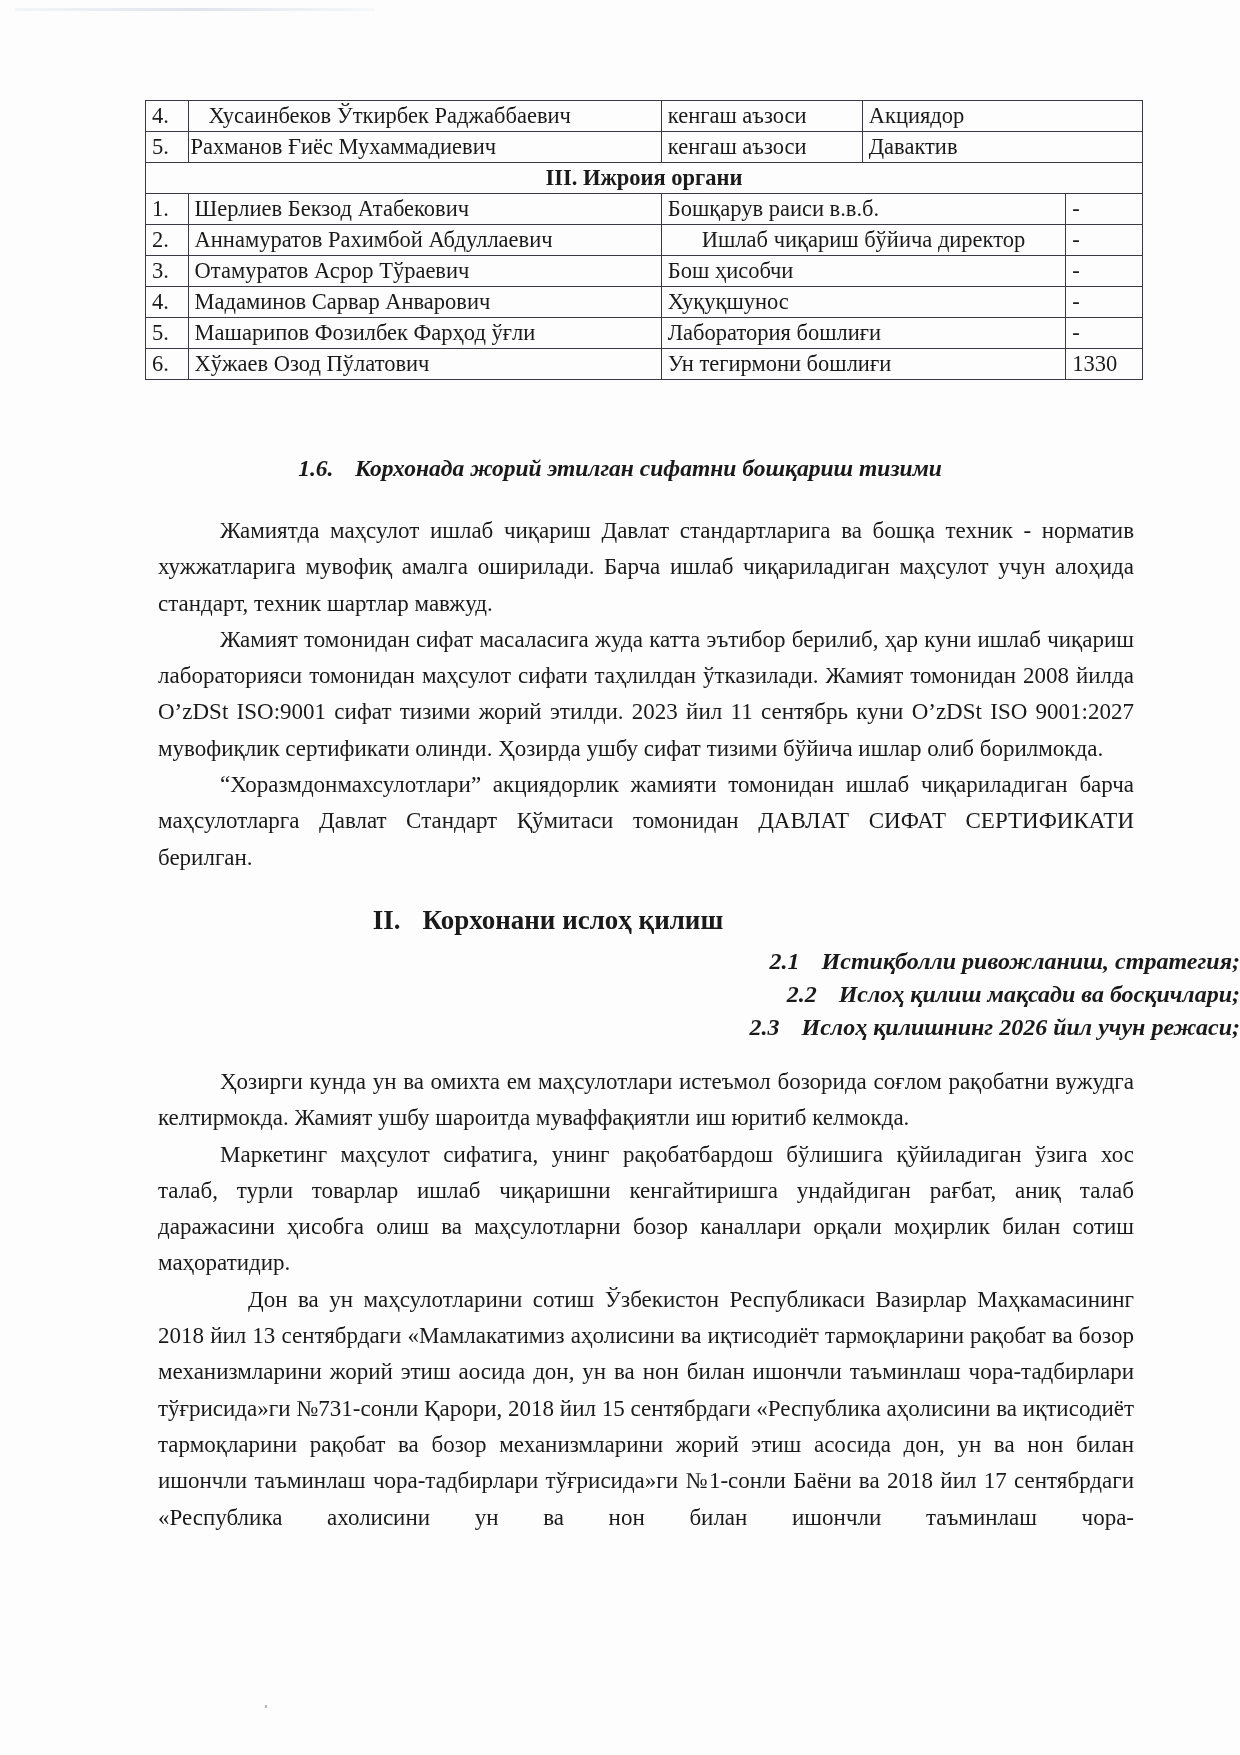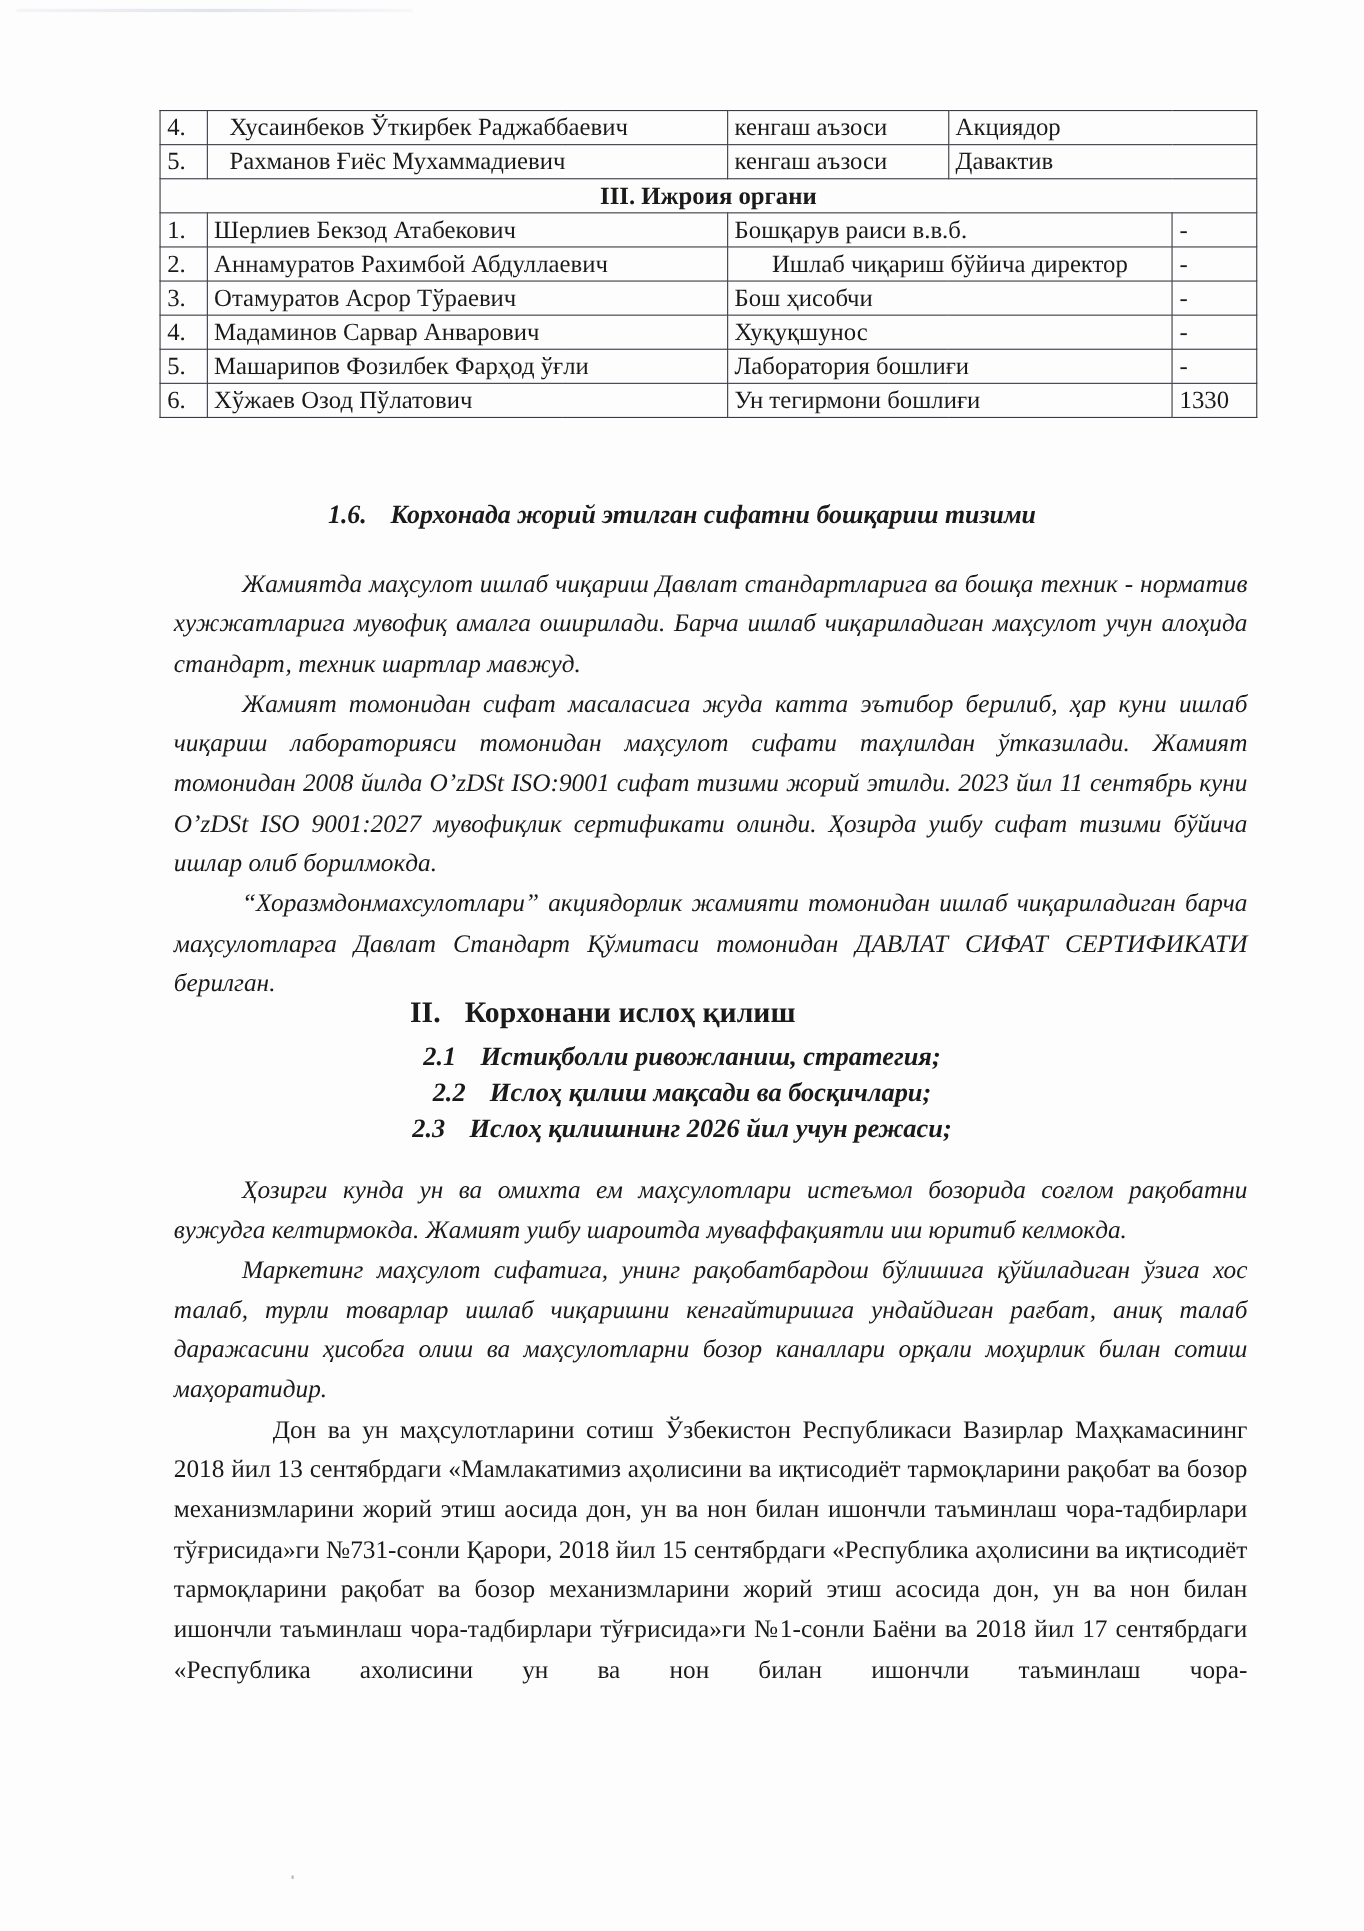--- a/index.html
+++ b/index.html
@@ -14,25 +14,25 @@
   table.board td { border: 1.5px solid #3a3a44; padding: 0 6px; height: 30px; vertical-align: middle; white-space: nowrap; }
   td.num { width: 40px; text-align: left; padding-left: 8px; }
   td.center { text-align: left; }
   td.sec { text-align: center; font-weight: bold; height: 30px; }
   td.tall { height: 62px; }
   td.wrap { white-space: normal; line-height: 1.12; }
   td.topnum { vertical-align: top; padding-top: 2px; }
 
   .block { position: absolute; left: 158px; width: 976px; font-size: 23px; line-height: 36.3px; text-align: justify; }
   .para { margin: 0; text-indent: 62px; }
-  .para.last-left { text-align-last: left; font-style: italic; }
+  .para.last-left { text-align-last: left; }
   .h-italic { position: absolute; left: 0; width: 1240px; text-align: center; font-style: italic;
               font-weight: bold; font-size: 24px; transform: scaleX(0.98); }
   .h-roman { position: absolute; left: 0; width: 1096px; text-align: center; font-weight: bold; font-size: 27px; }
-  .sub { position: absolute; left: 0; width: 1240px; text-align: center; font-style: italic; font-weight: bold; font-size: 24px; }
+  .sub { position: absolute; left: 0; width: 1240px; text-align: right; font-style: italic; font-weight: bold; font-size: 24px; }
   .gap { display: inline-block; width: 22px; }
   .dot-stain { position: absolute; left: 265px; top: 1705px; width: 2px; height: 3px; background: #b8b8b8; }
 </style>
 </head>
 <body>
 
 <div class="page">
   <div class="scan-mark"></div>
 
   <table class="board">
@@ -46,21 +46,21 @@
     </colgroup>
     <tbody>
         <tr>
       <td class="num">4.</td>
       <td colspan="2" style="padding-left:20px">Хусаинбеков Ўткирбек Раджаббаевич</td>
       <td class="center">кенгаш аъзоси</td>
       <td colspan="2" class="center">Акциядор</td>
     </tr>
     <tr>
       <td class="num">5.</td>
-      <td colspan="2" style="padding-left:20px">Рахманов Ғиёс Мухаммадиевич</td>
+      <td colspan="2" style="padding-left:2px">Рахманов Ғиёс Мухаммадиевич</td>
       <td class="center">кенгаш аъзоси</td>
       <td colspan="2" class="center">Давактив</td>
     </tr>
     <tr>
       <td colspan="6" class="sec">III. Ижроия органи</td>
     </tr>
     <tr>
       <td class="num">1.</td>
       <td colspan="2" class="center">Шерлиев Бекзод Атабекович</td>
       <td colspan="2" class="center">Бошқарув раиси в.в.б.</td>

